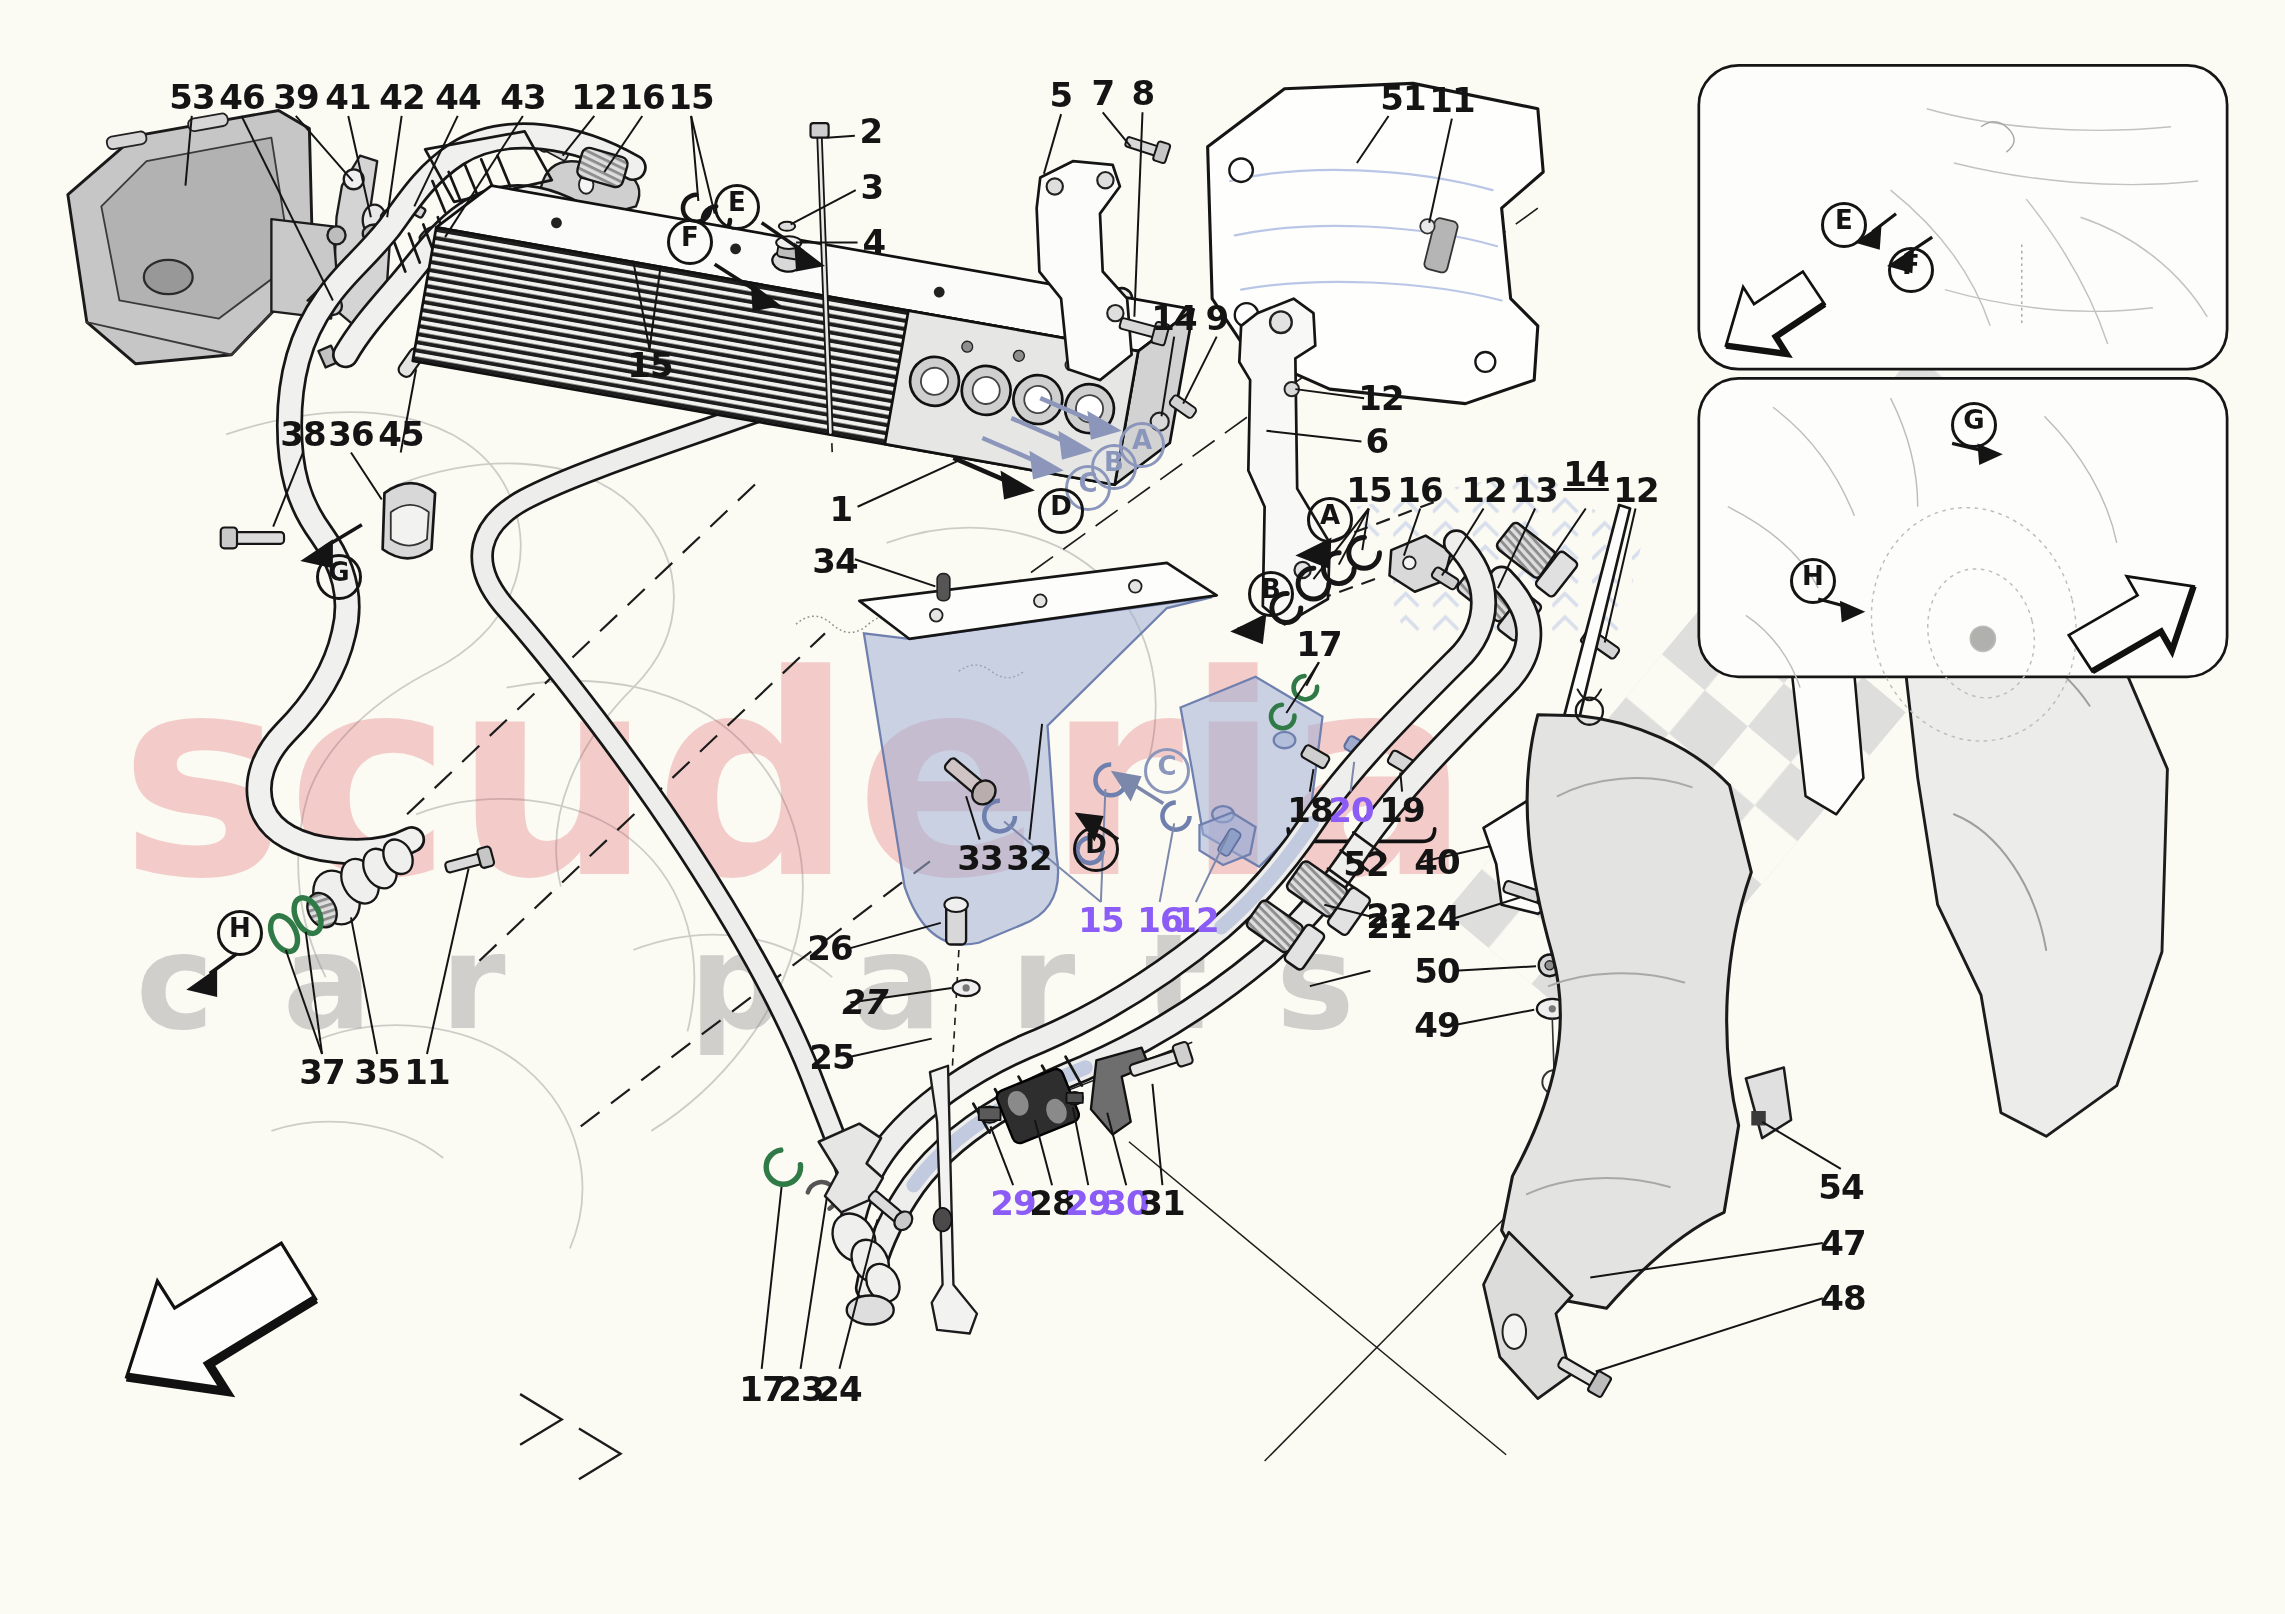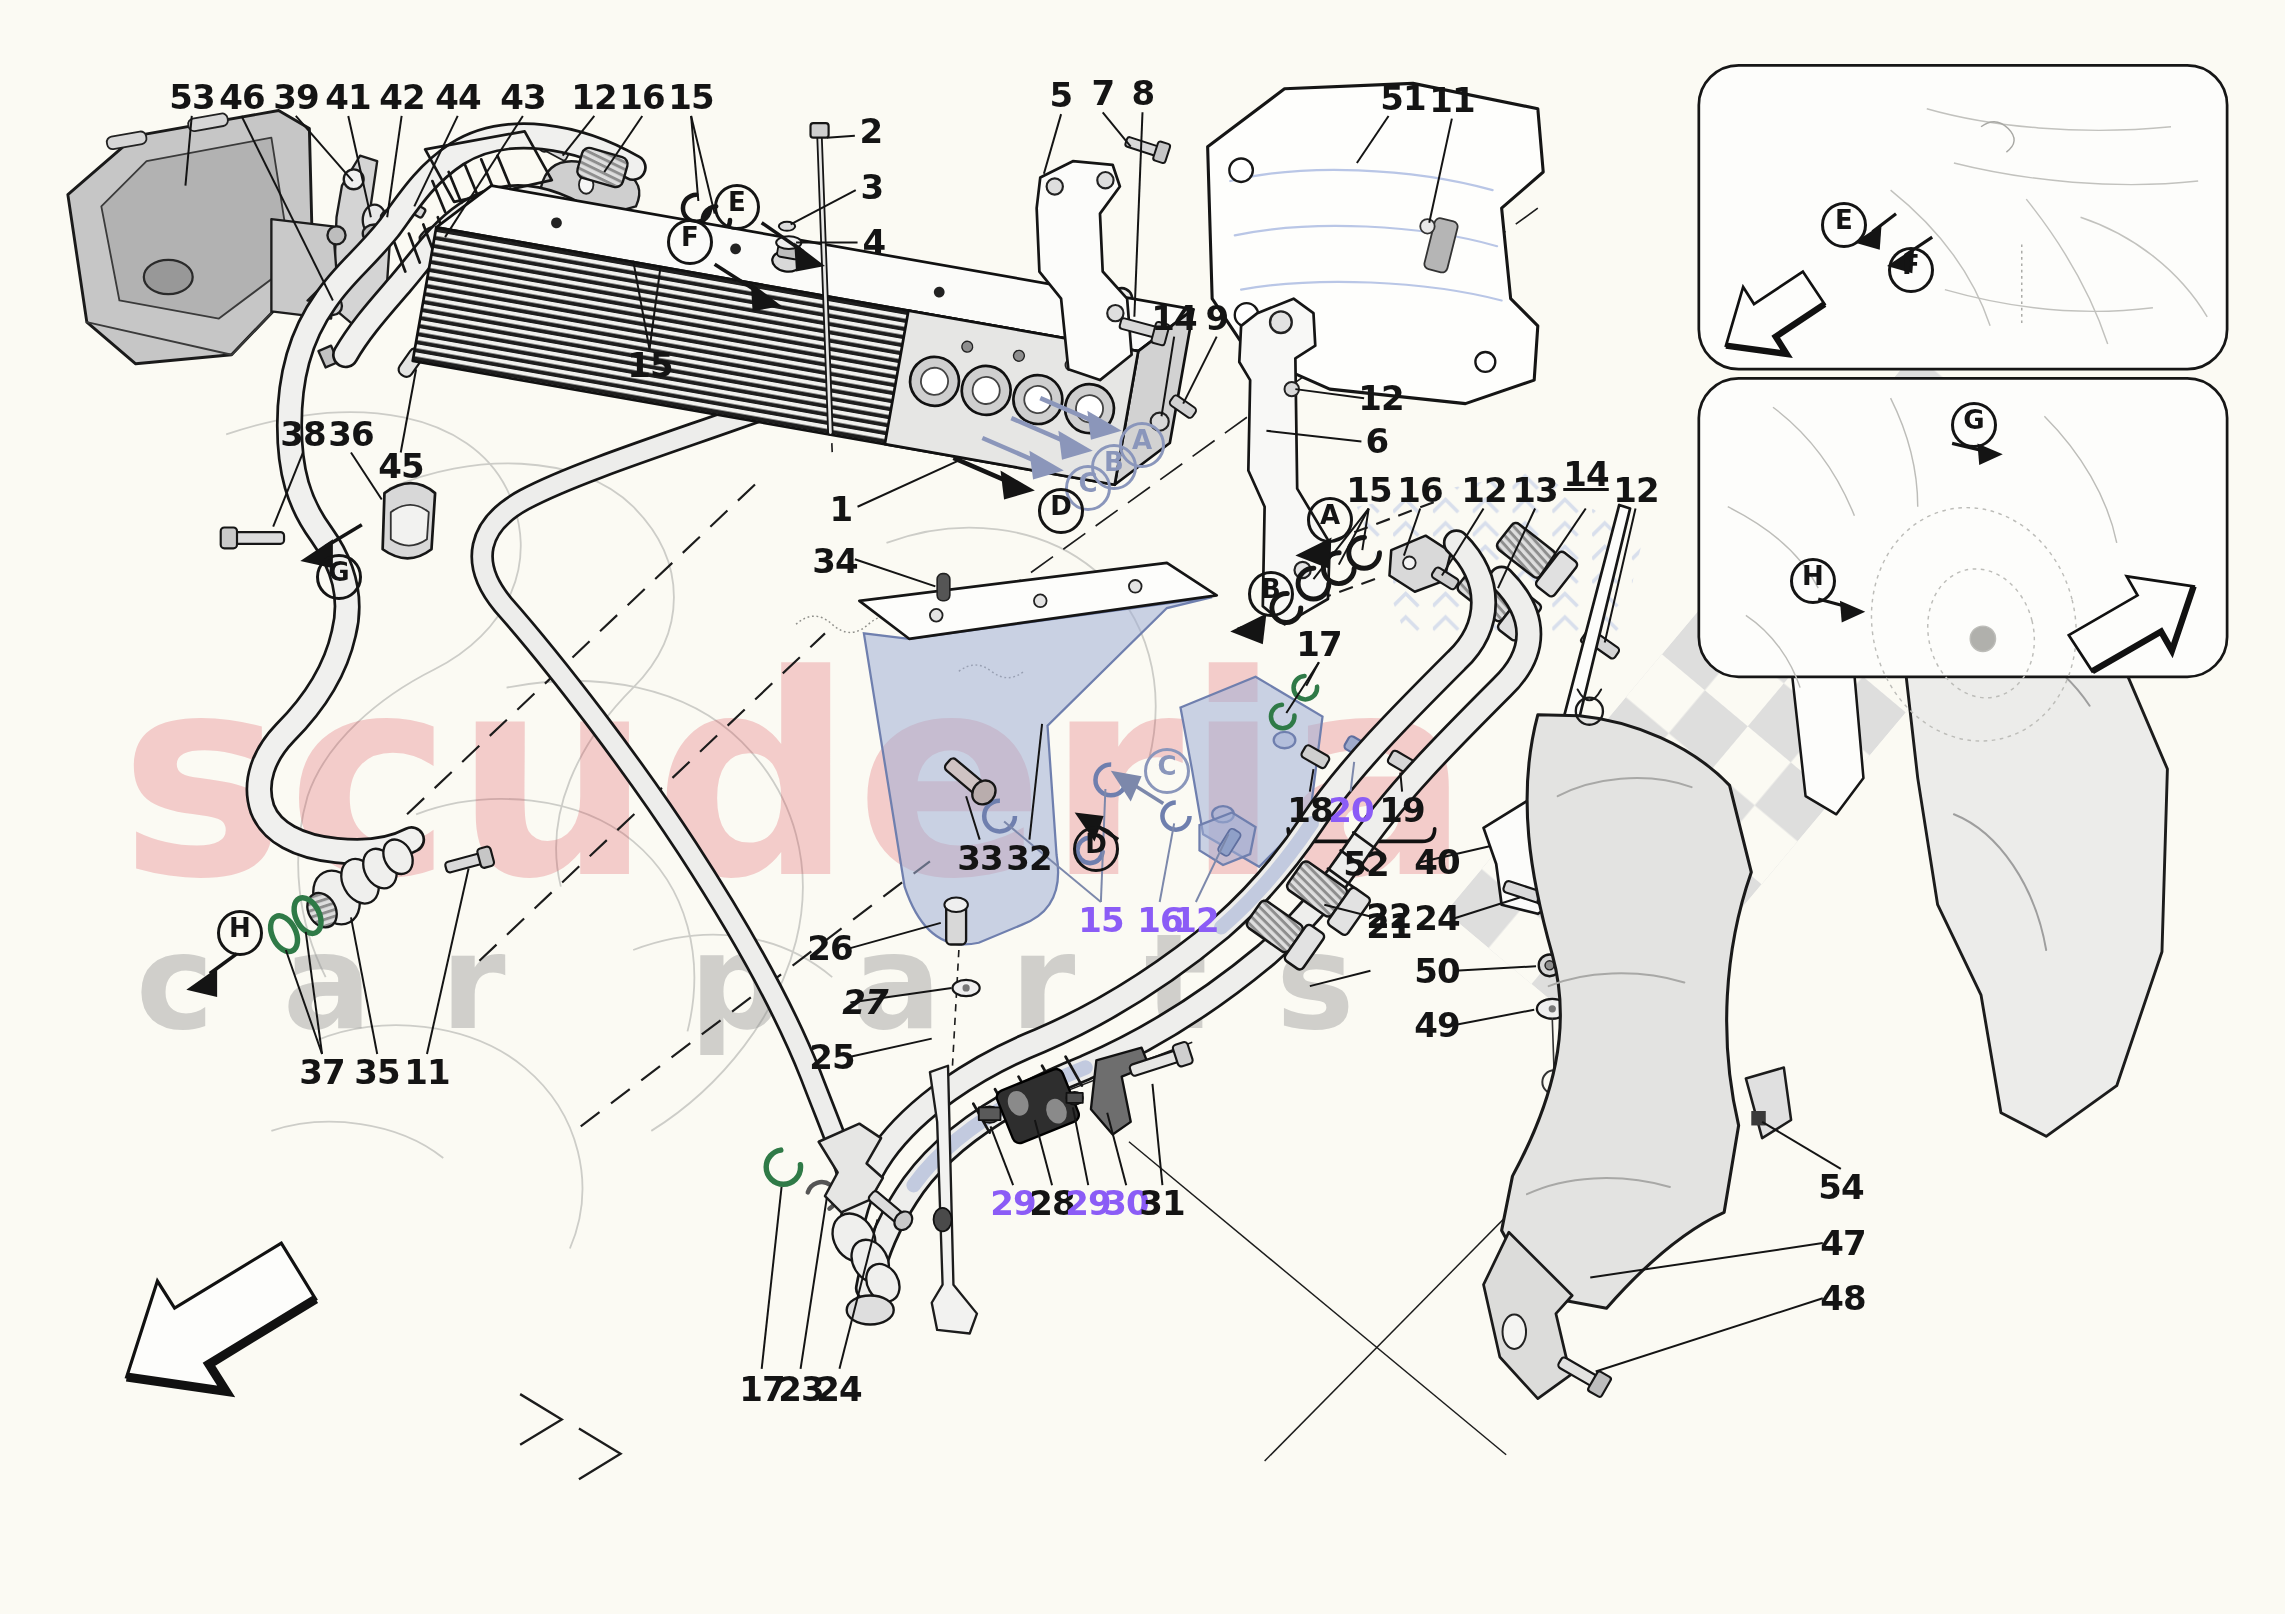--- a/index.html
+++ b/index.html
@@ -609,21 +609,21 @@
       <div class="callout" style="left: 1369px; top: 490px;">15</div>
       <div class="callout" style="left: 1420px; top: 490px;">16</div>
       <div class="callout" style="left: 1484px; top: 490px;">12</div>
       <div class="callout" style="left: 1535px; top: 490px;">13</div>
       <div class="callout" style="left: 1586px; top: 474px; text-decoration: underline;">14</div>
       <div class="callout" style="left: 1636px; top: 490px;">12</div>
       <div class="callout" style="left: 1319px; top: 644px;">17</div>
       <div class="callout" style="left: 650px; top: 365px;">15</div>
       <div class="callout" style="left: 303px; top: 434px;">38</div>
       <div class="callout" style="left: 351px; top: 434px;">36</div>
-      <div class="callout" style="left: 401px; top: 434px; margin-top: 32px;">45</div>
+      <div class="callout" style="left: 401px; top: 434px;">45</div>
       <div class="callout" style="left: 841px; top: 509px;">1</div>
       <div class="callout" style="left: 835px; top: 561px;">34</div>
       <div class="callout" style="left: 322px; top: 1072px;">37</div>
       <div class="callout" style="left: 377px; top: 1072px;">35</div>
       <div class="callout" style="left: 427px; top: 1072px;">11</div>
       <div class="callout" style="left: 830px; top: 948px;">26</div>
       <div class="callout" style="left: 865px; top: 1002px; font-style: italic;">27</div>
       <div class="callout" style="left: 832px; top: 1057px;">25</div>
       <div class="callout" style="left: 980px; top: 858px;">33</div>
       <div class="callout" style="left: 1029px; top: 858px;">32</div>

